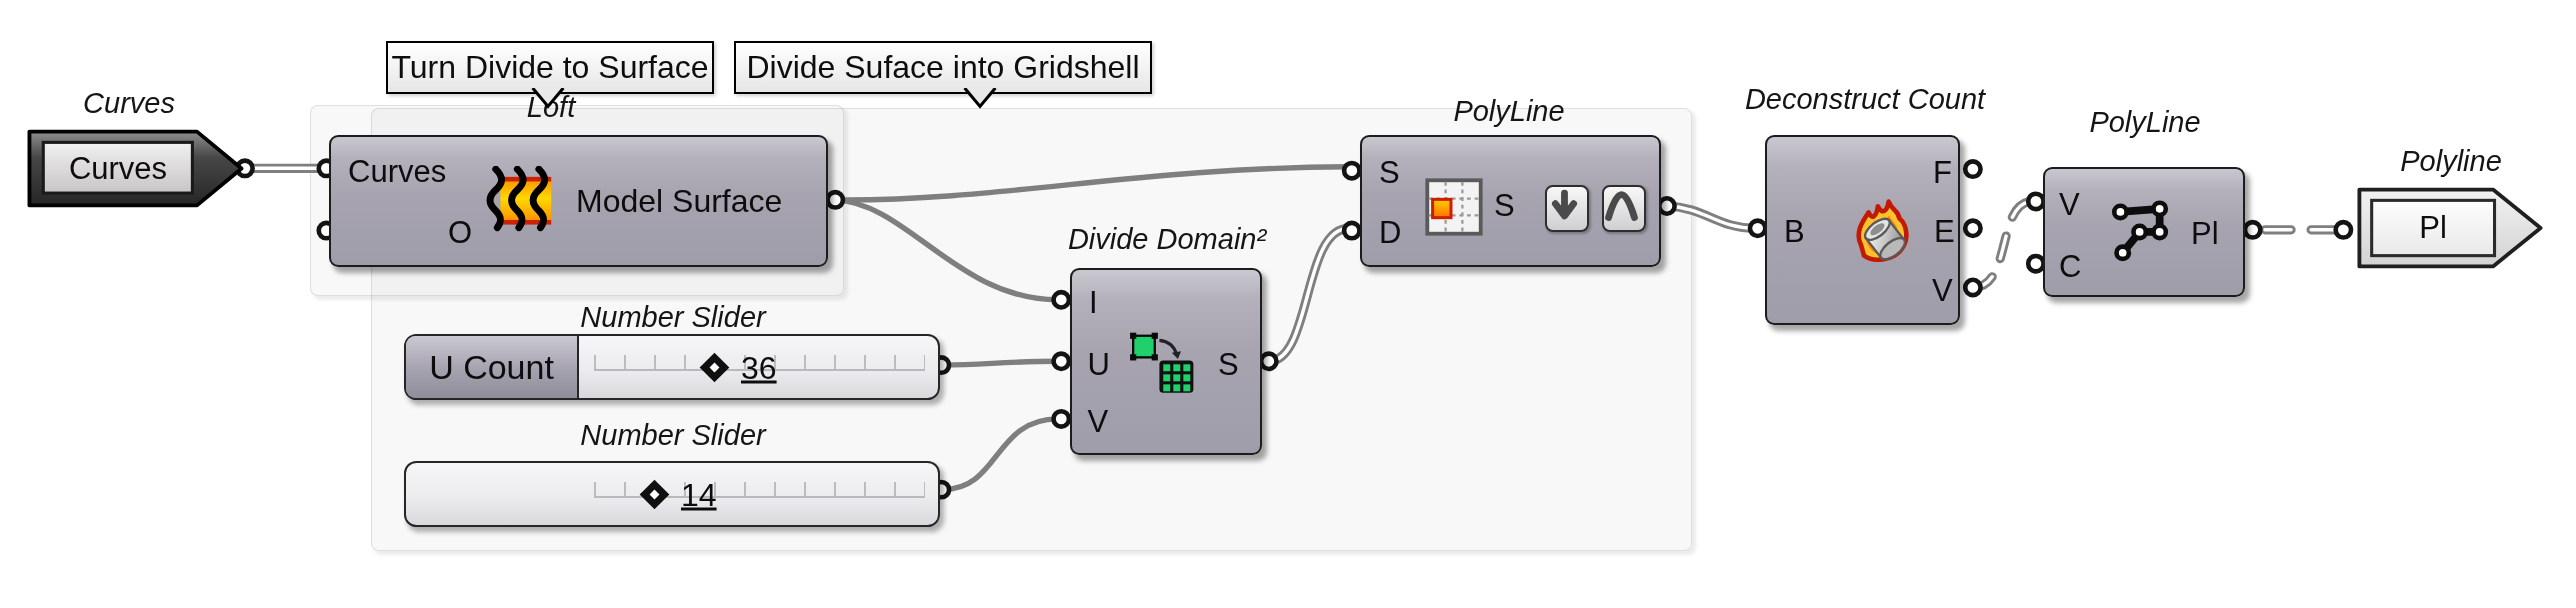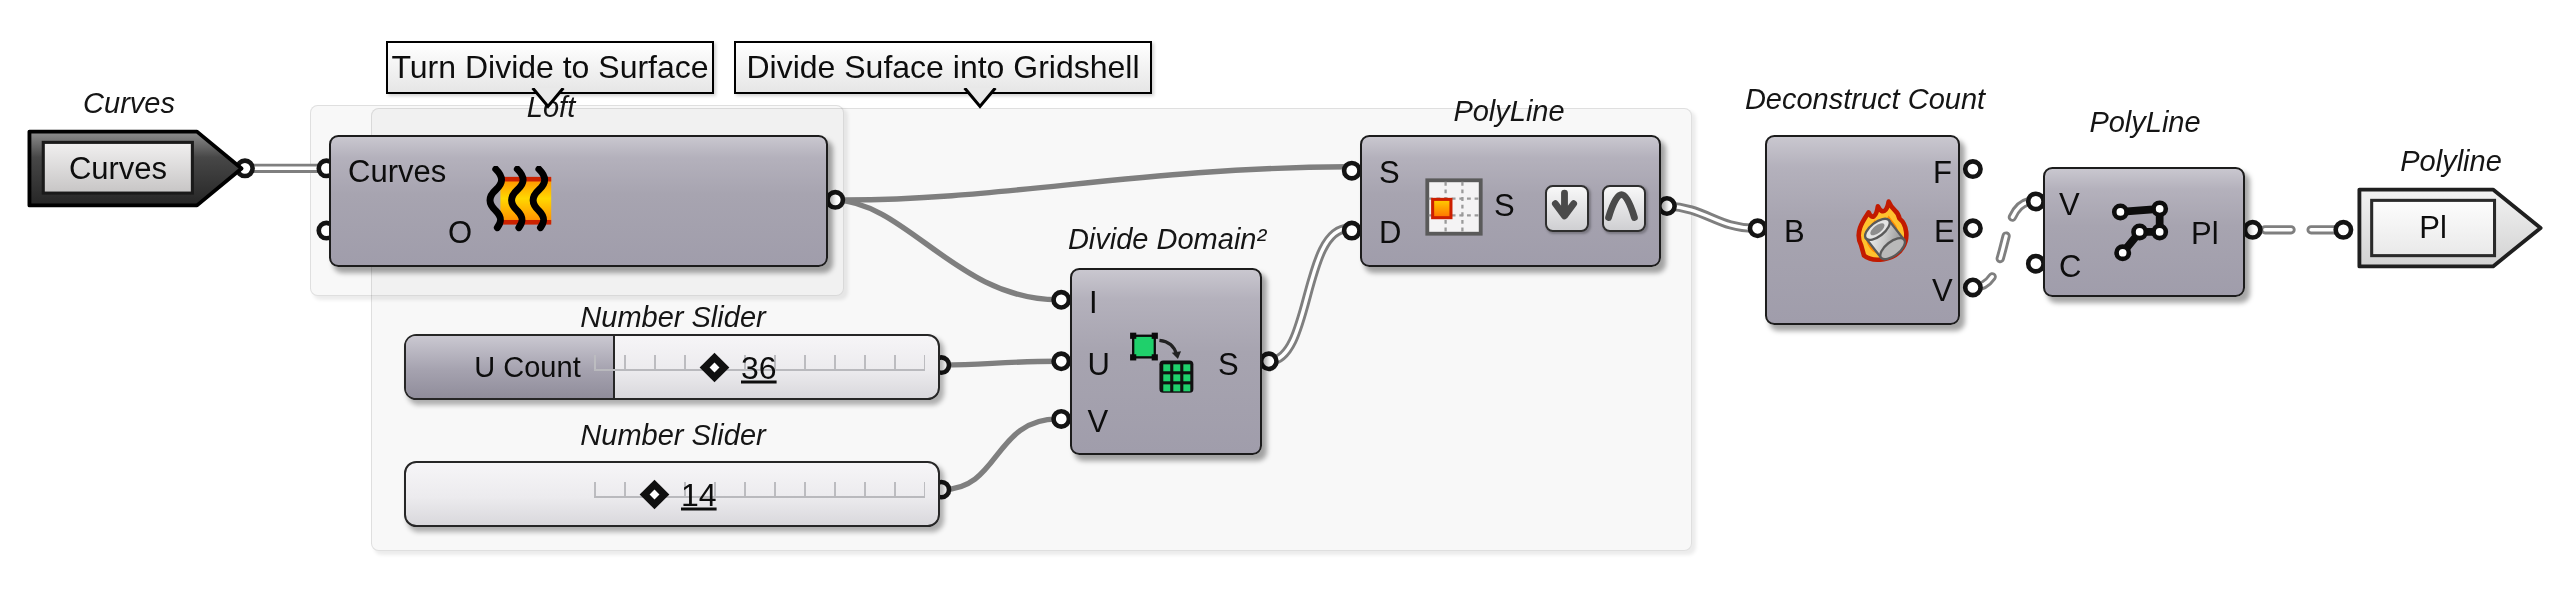--- a/index.html
+++ b/index.html
@@ -34,21 +34,21 @@
            font-size:32px;white-space:nowrap;box-shadow:2.3px 2.3px 3.1px rgba(0,0,0,0.18);}
   .notch{position:absolute;z-index:6;}
 
   
   .slider{position:absolute;z-index:3;height:62px;border:2.3px solid #262626;border-radius:12.3px;
           background:linear-gradient(180deg,#f6f5f7 0%,#ecebee 55%,#d9d8dc 100%);
           box-shadow:3.8px 4.6px 5.4px rgba(0,0,0,0.30);}
   .slider .label{position:absolute;left:0;top:0;bottom:0;width:171px;
           background:linear-gradient(180deg,#cac8d1 0%,#a5a2af 55%,#908d9b 100%);
           border-right:2.3px solid #262626;border-radius:9.2px 0 0 9.2px;
-          display:flex;align-items:center;justify-content:center;font-size:29px;padding-left:36px;}
+          display:flex;align-items:center;justify-content:center;font-size:34px;}
   .slider .rail{position:absolute;top:18.5px;height:14px;
           border-bottom:2.3px solid #b9b9bd;
           background:repeating-linear-gradient(90deg,#bcbcc0 0 2.3px,transparent 2.3px 30px);}
   .grip{position:absolute;width:21px;height:21px;background:#101010;transform:rotate(45deg);
         display:flex;align-items:center;justify-content:center;}
   .grip-core{width:7px;height:7px;background:#ffffff;}
   .sval{position:absolute;font-size:32px;transform:translateY(-50%);text-decoration:underline;}
 
   
   .mini-btn{position:absolute;width:40px;height:43px;border:2.3px solid #2e2e2e;border-radius:7.7px;
@@ -154,20 +154,21 @@
     </defs>
     <rect x="20" y="16" width="66" height="58" fill="url(#gloft)"></rect>
     <rect x="20" y="14" width="66" height="6" fill="#cc2200"></rect>
     <rect x="20" y="70" width="66" height="6" fill="#cc2200"></rect>
     <g stroke="#000000" stroke-width="9" fill="none" stroke-linecap="round">
       <path d="M14,4 c10,10 10,18 0,27 c-10,9 -10,18 0,27 c8,8 8,14 2,22"></path>
       <path d="M42,4 c10,10 10,18 0,27 c-10,9 -10,18 0,27 c8,8 8,14 2,22"></path>
       <path d="M70,4 c10,10 10,18 0,27 c-10,9 -10,18 0,27 c8,8 8,14 2,22"></path>
     </g>
   </svg>
+  <span class="bigname" style="left:245px;top:64px">Model Surface</span>
 </div>
 <div class="nick" style="left:551px;top:91px">Loft</div>
 
 <div class="callout" style="left:386px;top:41px;width:324px;height:49px">
   <span>Turn Divide to Surface</span>
 </div>
 <svg class="notch" style="left:531px;top:88px" width="34" height="21.5" viewBox="0 0 44 28">
   <polygon points="2,0 42,0 22,24" fill="#e9e9e9"></polygon>
   <path d="M2,0 L22,24 L42,0" fill="none" stroke="#000" stroke-width="4"></path>
 </svg>

